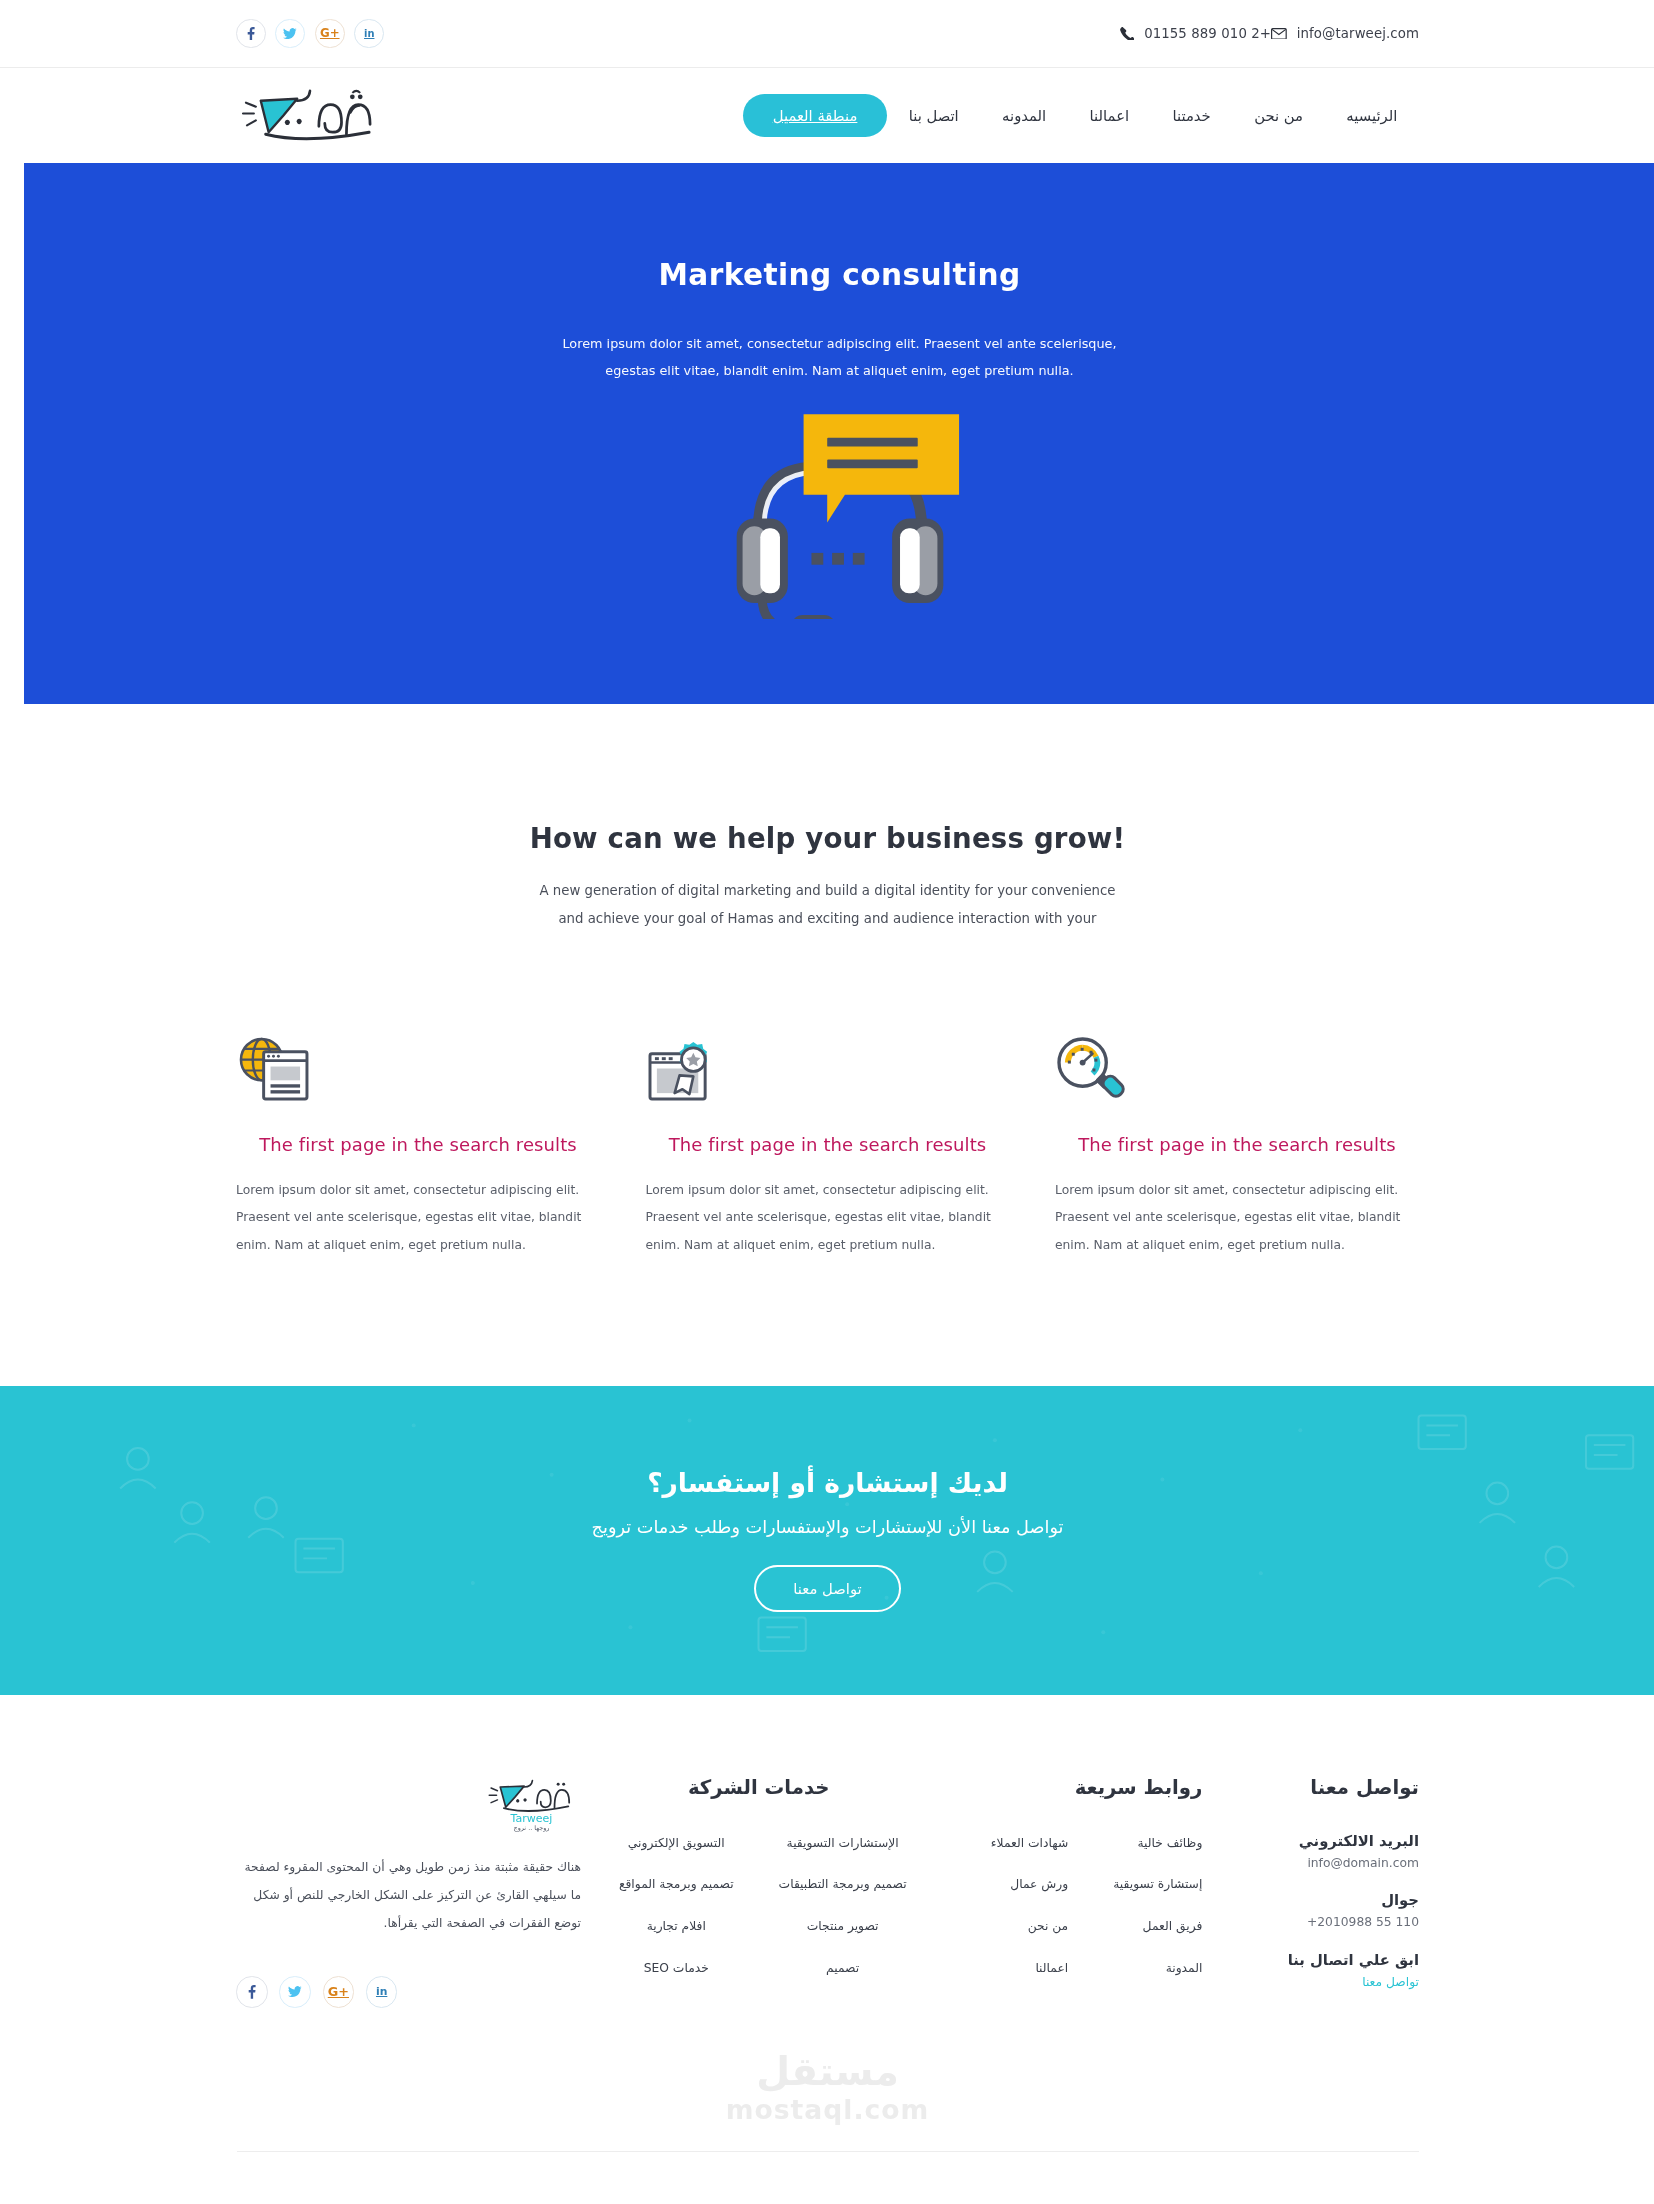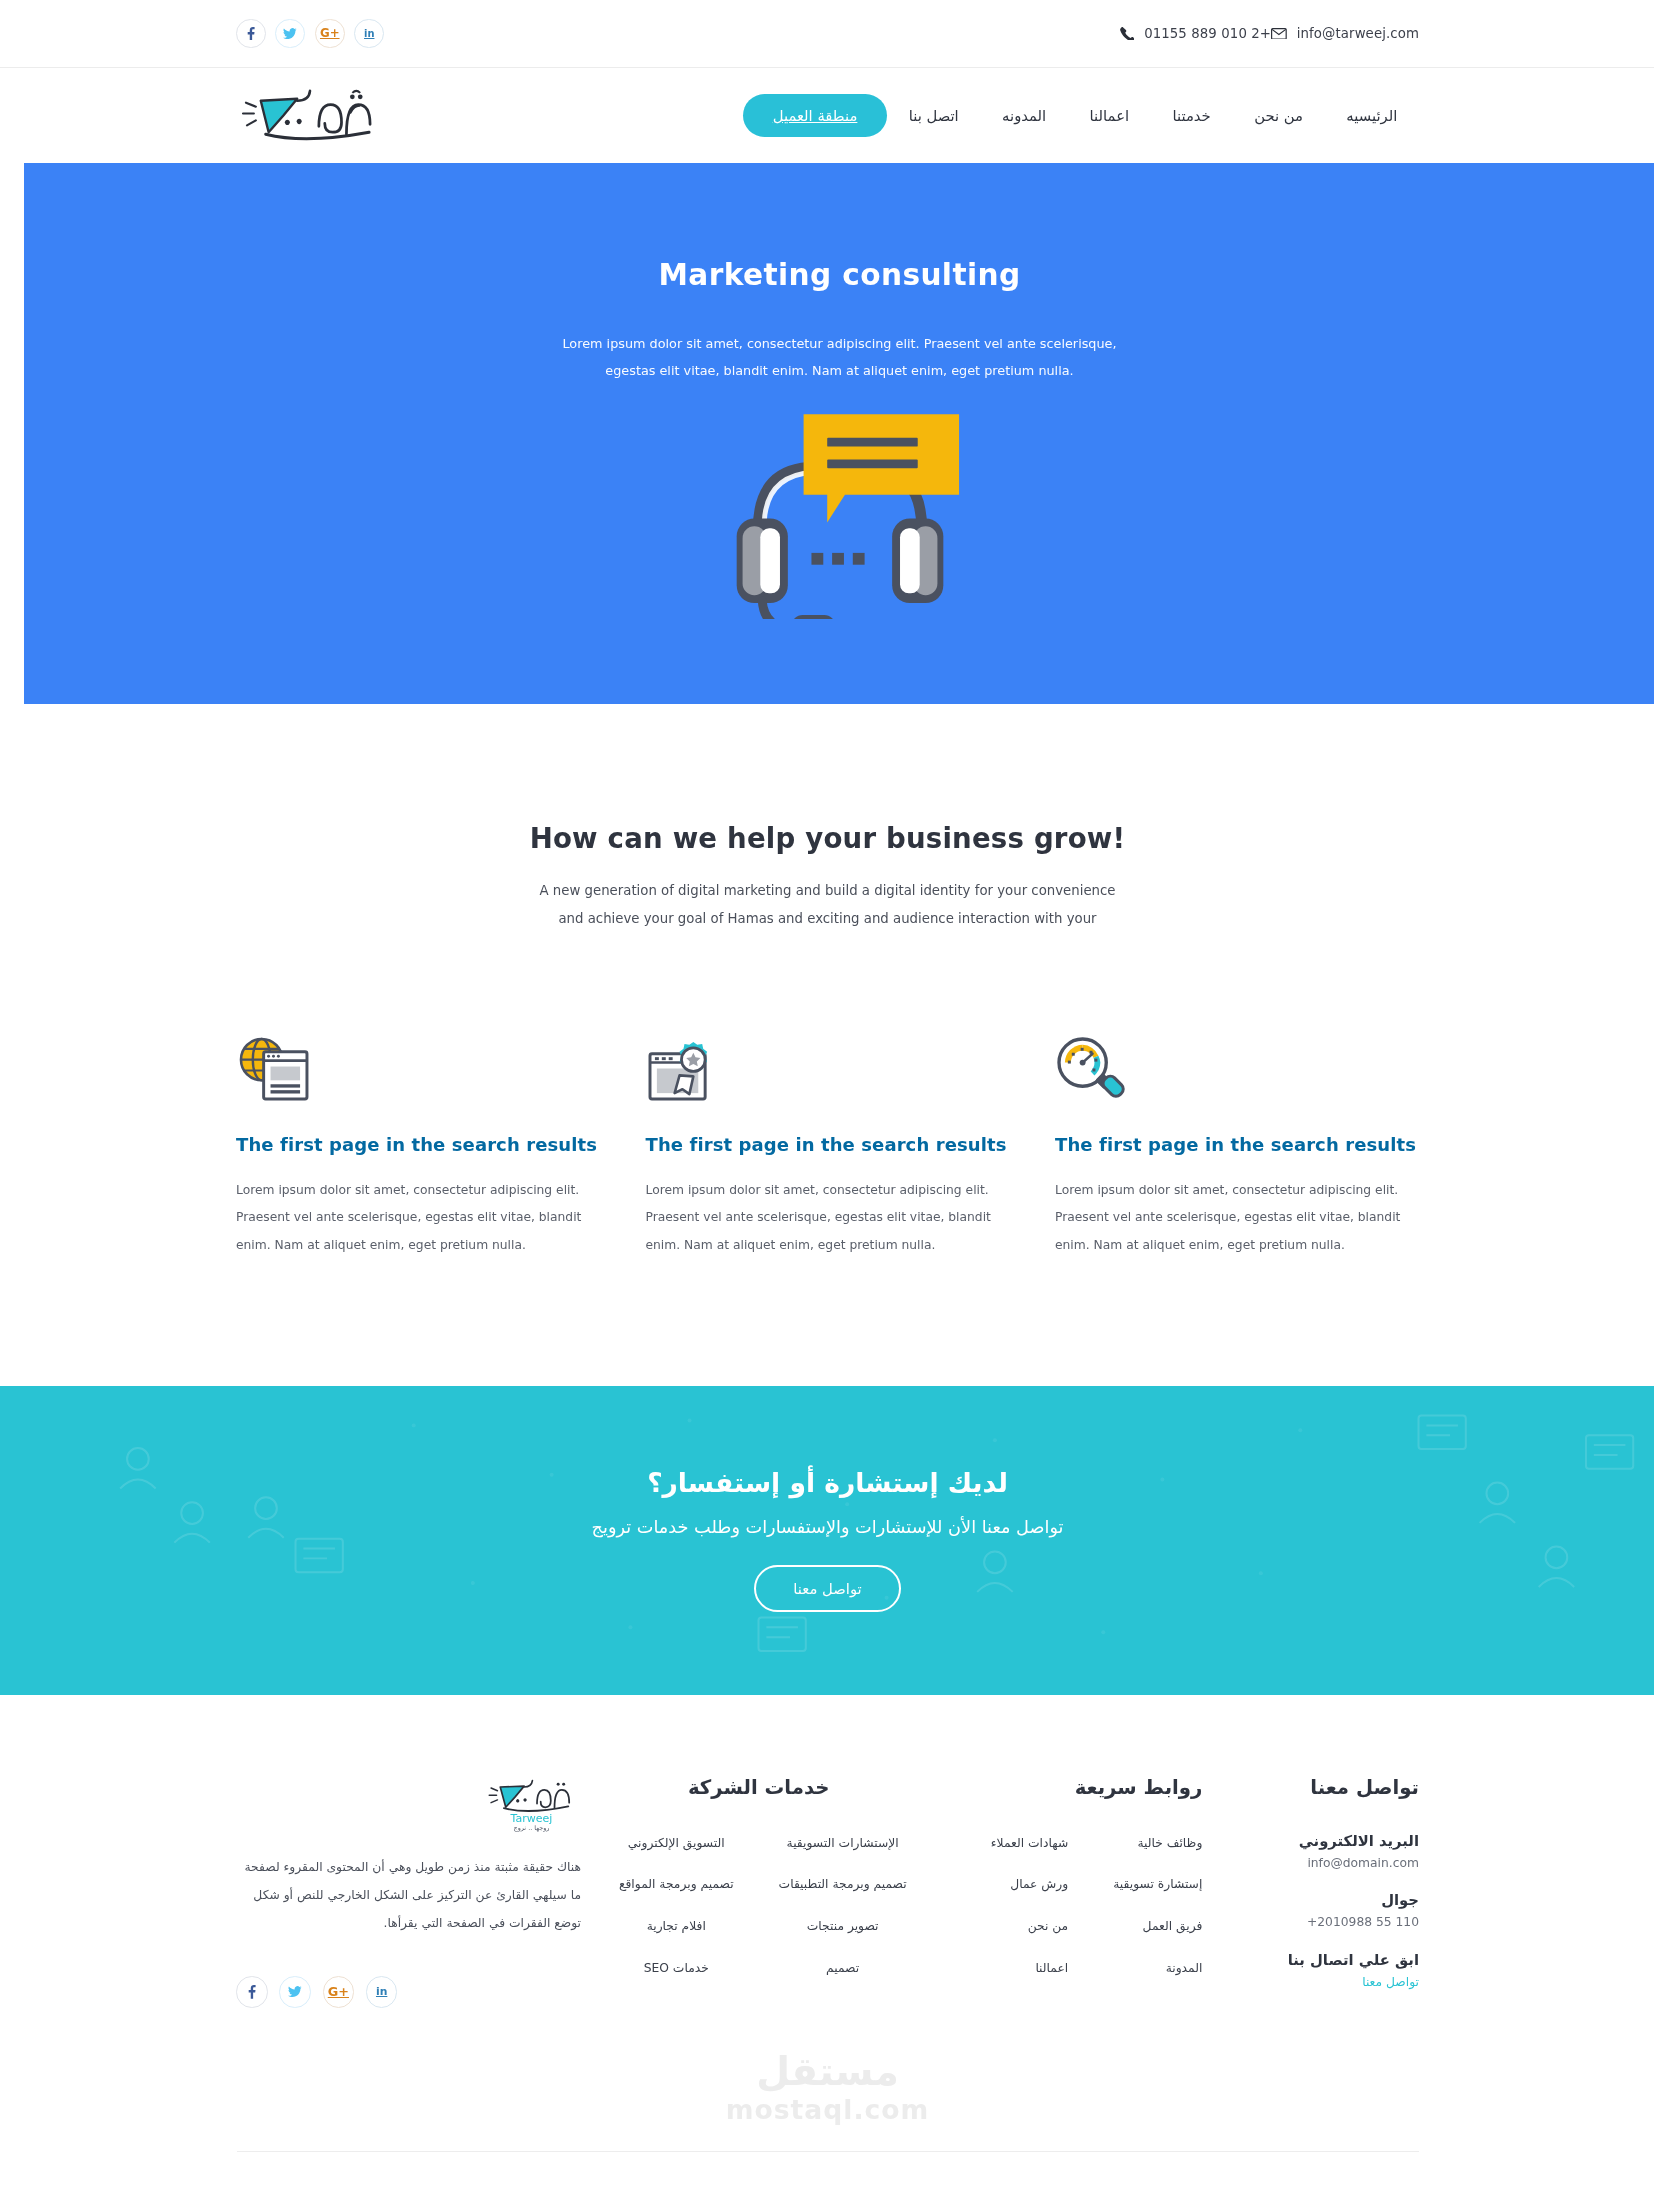--- a/index.html
+++ b/index.html
@@ -42,39 +42,39 @@
   }
   .client-btn{
     background:#29c0d7;color:#fff;border:none;border-radius:25.6px;
     padding:0 29.6px;height:43px;display:flex;align-items:center;justify-content:center;
     font-size:14.8px;cursor:pointer;margin-left:25.6px;white-space:nowrap;
     font-family:"DejaVu Sans","Liberation Sans",sans-serif;
     text-decoration:underline;
   }
 
   
-  .hero{background:#3b82f6;padding:95px 16px 85px;text-align:center;margin-left:24px;}
+  .hero{background:#1d4ed8;padding:95px 16px 85px;text-align:center;margin-left:24px;}
   .hero h1{
     color:#fff;font-size:29.6px;font-weight:bold;letter-spacing:0.4px;margin-bottom:39px;
   }
   .hero p{
     color:#ffffff;font-size:12.8px;line-height:2.1;max-width:561px;margin:0 auto;opacity:.97;
   }
   .hero-art{margin-top:27.6px;display:flex;justify-content:center;}
 
   
   .help{padding:118px 0 0;text-align:center;background:#fff;}
   .help h2{font-size:27.6px;color:#2f343f;font-weight:bold;margin-bottom:21.7px;letter-spacing:0.2px;}
   .help p{font-size:13.3px;color:#4a4f5a;line-height:2.1;max-width:591px;margin:0 auto;}
 
   
   .features{width:1655px;padding:95px 236px 126px;display:flex;gap:0;justify-content:space-between;}
   .feature{width:364px;}
   .feature-icon{height:73px;margin-bottom:33px;display:flex;align-items:flex-end;}
-  .feature h3{font-size:18px;color:#0369a1;font-weight:bold;margin-bottom:21.7px;letter-spacing:0.1px;}
+  .feature h3{font-size:18px;color:#be185d;font-weight:normal;margin-bottom:21.7px;letter-spacing:0.1px;text-align:center;}
   .feature p{font-size:12.3px;color:#5a5f6a;line-height:2.25;}
 
   
   .cta{background:#29c3d3;padding:81px 0 83px;text-align:center;position:relative;overflow:hidden;}
   .cta-pattern{position:absolute;inset:0;opacity:.13;}
   .cta-inner{position:relative;z-index:2;direction:rtl;}
   .cta h2{color:#fff;font-size:26.6px;font-weight:bold;margin-bottom:19.7px;}
   .cta p{color:#fff;font-size:17.7px;margin-bottom:27.6px;}
   .cta-btn{
     border:2px solid #ffffff;background:transparent;color:#fff;border-radius:29.6px;

